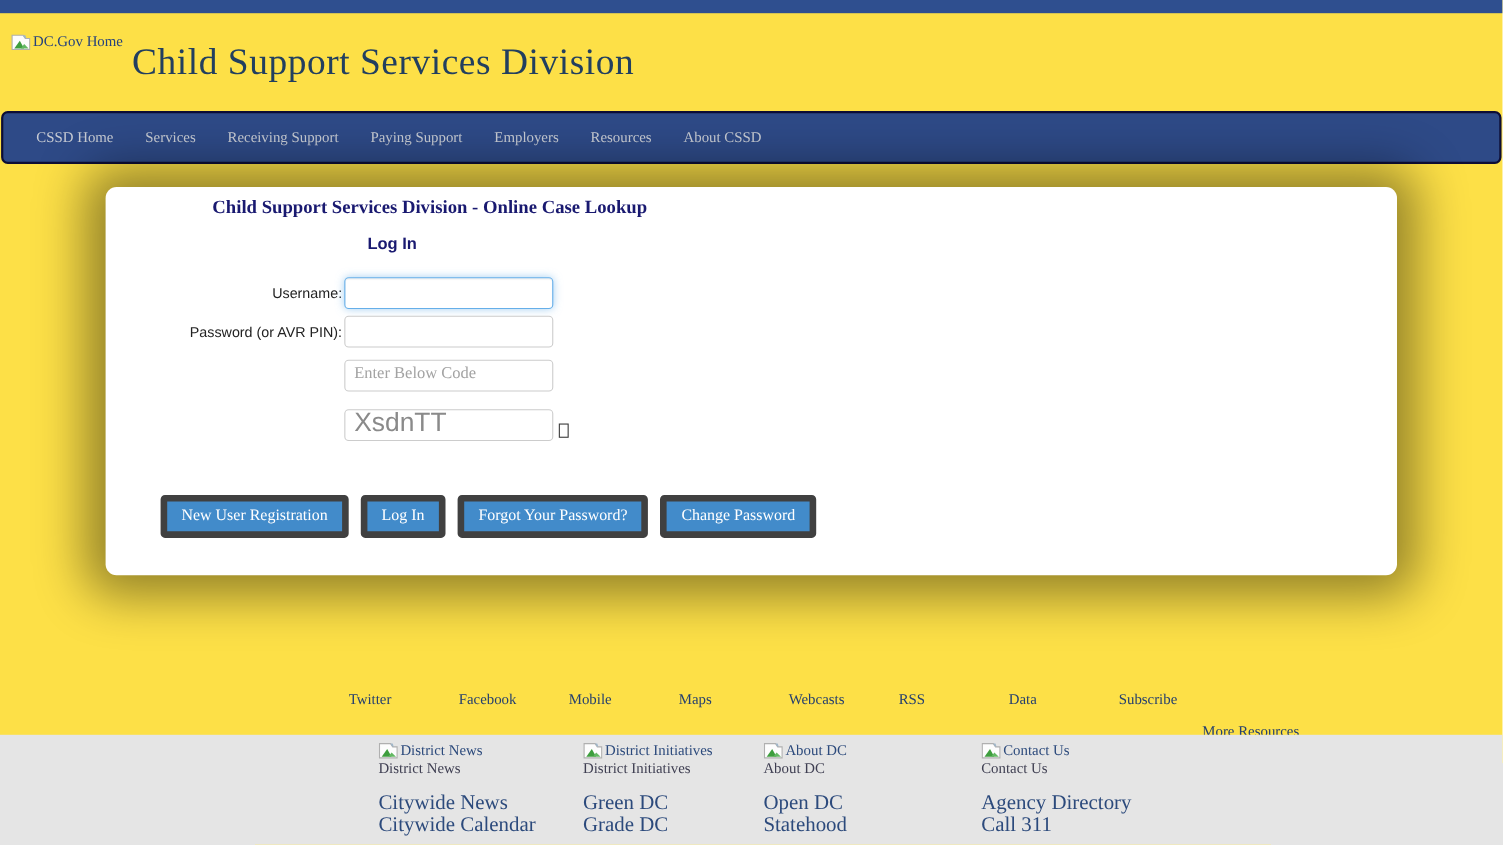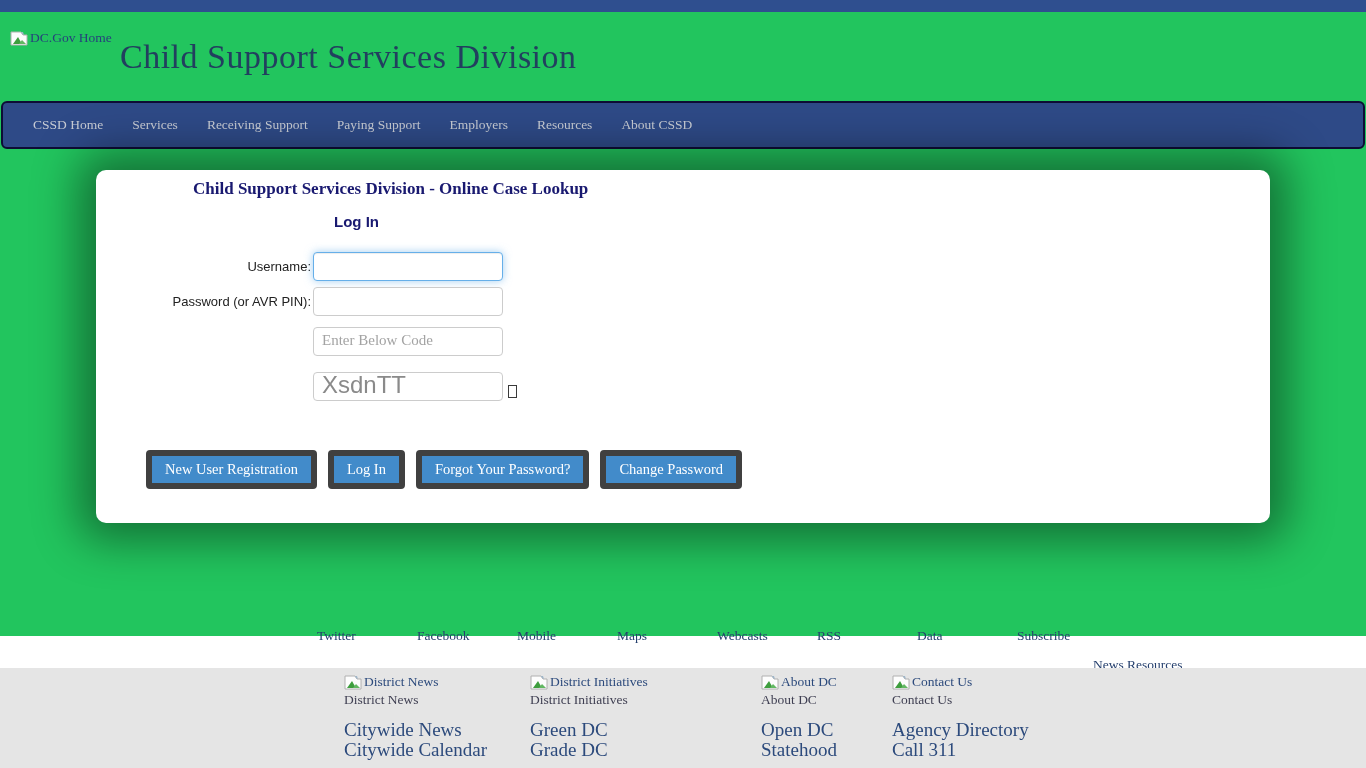--- a/index.html
+++ b/index.html
@@ -1,19 +1,19 @@
 <!DOCTYPE html>
 <html><head>
 <meta charset="utf-8">
 <title>Child Support Services Division - Online Case Lookup</title>
 <style>
   * { margin:0; padding:0; box-sizing:border-box; }
   html,body { width:1366px; height:768px; overflow:hidden; background:#fff;
               font-family:"Liberation Serif", serif; }
-  .page { position:relative; width:1366px; height:636px; background:#22c55e; }
+  .page { position:relative; width:1366px; height:768px; background:#fde047; }
 
   
   .top-bar { position:absolute; left:0; top:0; width:1366px; height:12px; background:#2f4f8f; }
 
   
   .logo-link { position:absolute; left:10px; top:30px; display:flex; align-items:center; gap:2px;
                color:#26427c; font-size:13.5px; text-decoration:none; cursor:pointer; }
   .site-title { position:absolute; left:120px; top:38px; font-size:34px; font-weight:400;
                 color:#223f5f; letter-spacing:0.5px; }
 
@@ -53,21 +53,21 @@
 
   
   .social-row { position:absolute; left:317px; top:628px; display:flex; }
   .social-link { width:100px; font-size:13.5px; color:#26406e; cursor:pointer; text-decoration:none; }
   .more-resources { position:absolute; left:1093px; top:657px; font-size:13.5px; color:#26406e;
                     cursor:pointer; text-decoration:none; }
 
   
   .footer-strip { position:absolute; left:0; top:668px; width:1366px; height:100px; background:#e5e5e5; }
   .f-col { position:absolute; top:6px; }
-  .f-col.c0 { left:344px; } .f-col.c1 { left:530px; } .f-col.c2 { left:761px; } .f-col.c3 { left:892px; }
+  .f-col.c0 { left:344px; } .f-col.c1 { left:530px; } .f-col.c2 { left:694px; } .f-col.c3 { left:892px; }
   .bimg-row { display:flex; align-items:center; gap:2px; color:#2c4a7c; font-size:13.5px; cursor:pointer; }
   .f-heading { margin-top:9px; font-size:13.5px; color:#3f3f52; cursor:pointer; }
   .f-links { margin-top:12px; }
   .f-link { display:block; font-size:19px; line-height:20px; color:#2c4a7c;
             cursor:pointer; text-decoration:none; }
   .bimg { flex:0 0 auto; }
 </style>
 </head>
 <body>
 
@@ -132,21 +132,21 @@
     <a class="social-link">Twitter</a>
     <a class="social-link">Facebook</a>
     <a class="social-link">Mobile</a>
     <a class="social-link">Maps</a>
     <a class="social-link">Webcasts</a>
     <a class="social-link">RSS</a>
     <a class="social-link">Data</a>
     <a class="social-link">Subscribe</a>
   </div>
 
-  <a class="more-resources">News Resources</a>
+  <a class="more-resources">More Resources</a>
 
   <div class="footer-strip">
 
     <div class="f-col c0">
       <a class="bimg-row">
         <svg class="bimg" width="18" height="15" viewBox="0 0 18 15">
             <use href="#broken-img"></use>
           </svg>
         <span>District News</span>
       </a>

